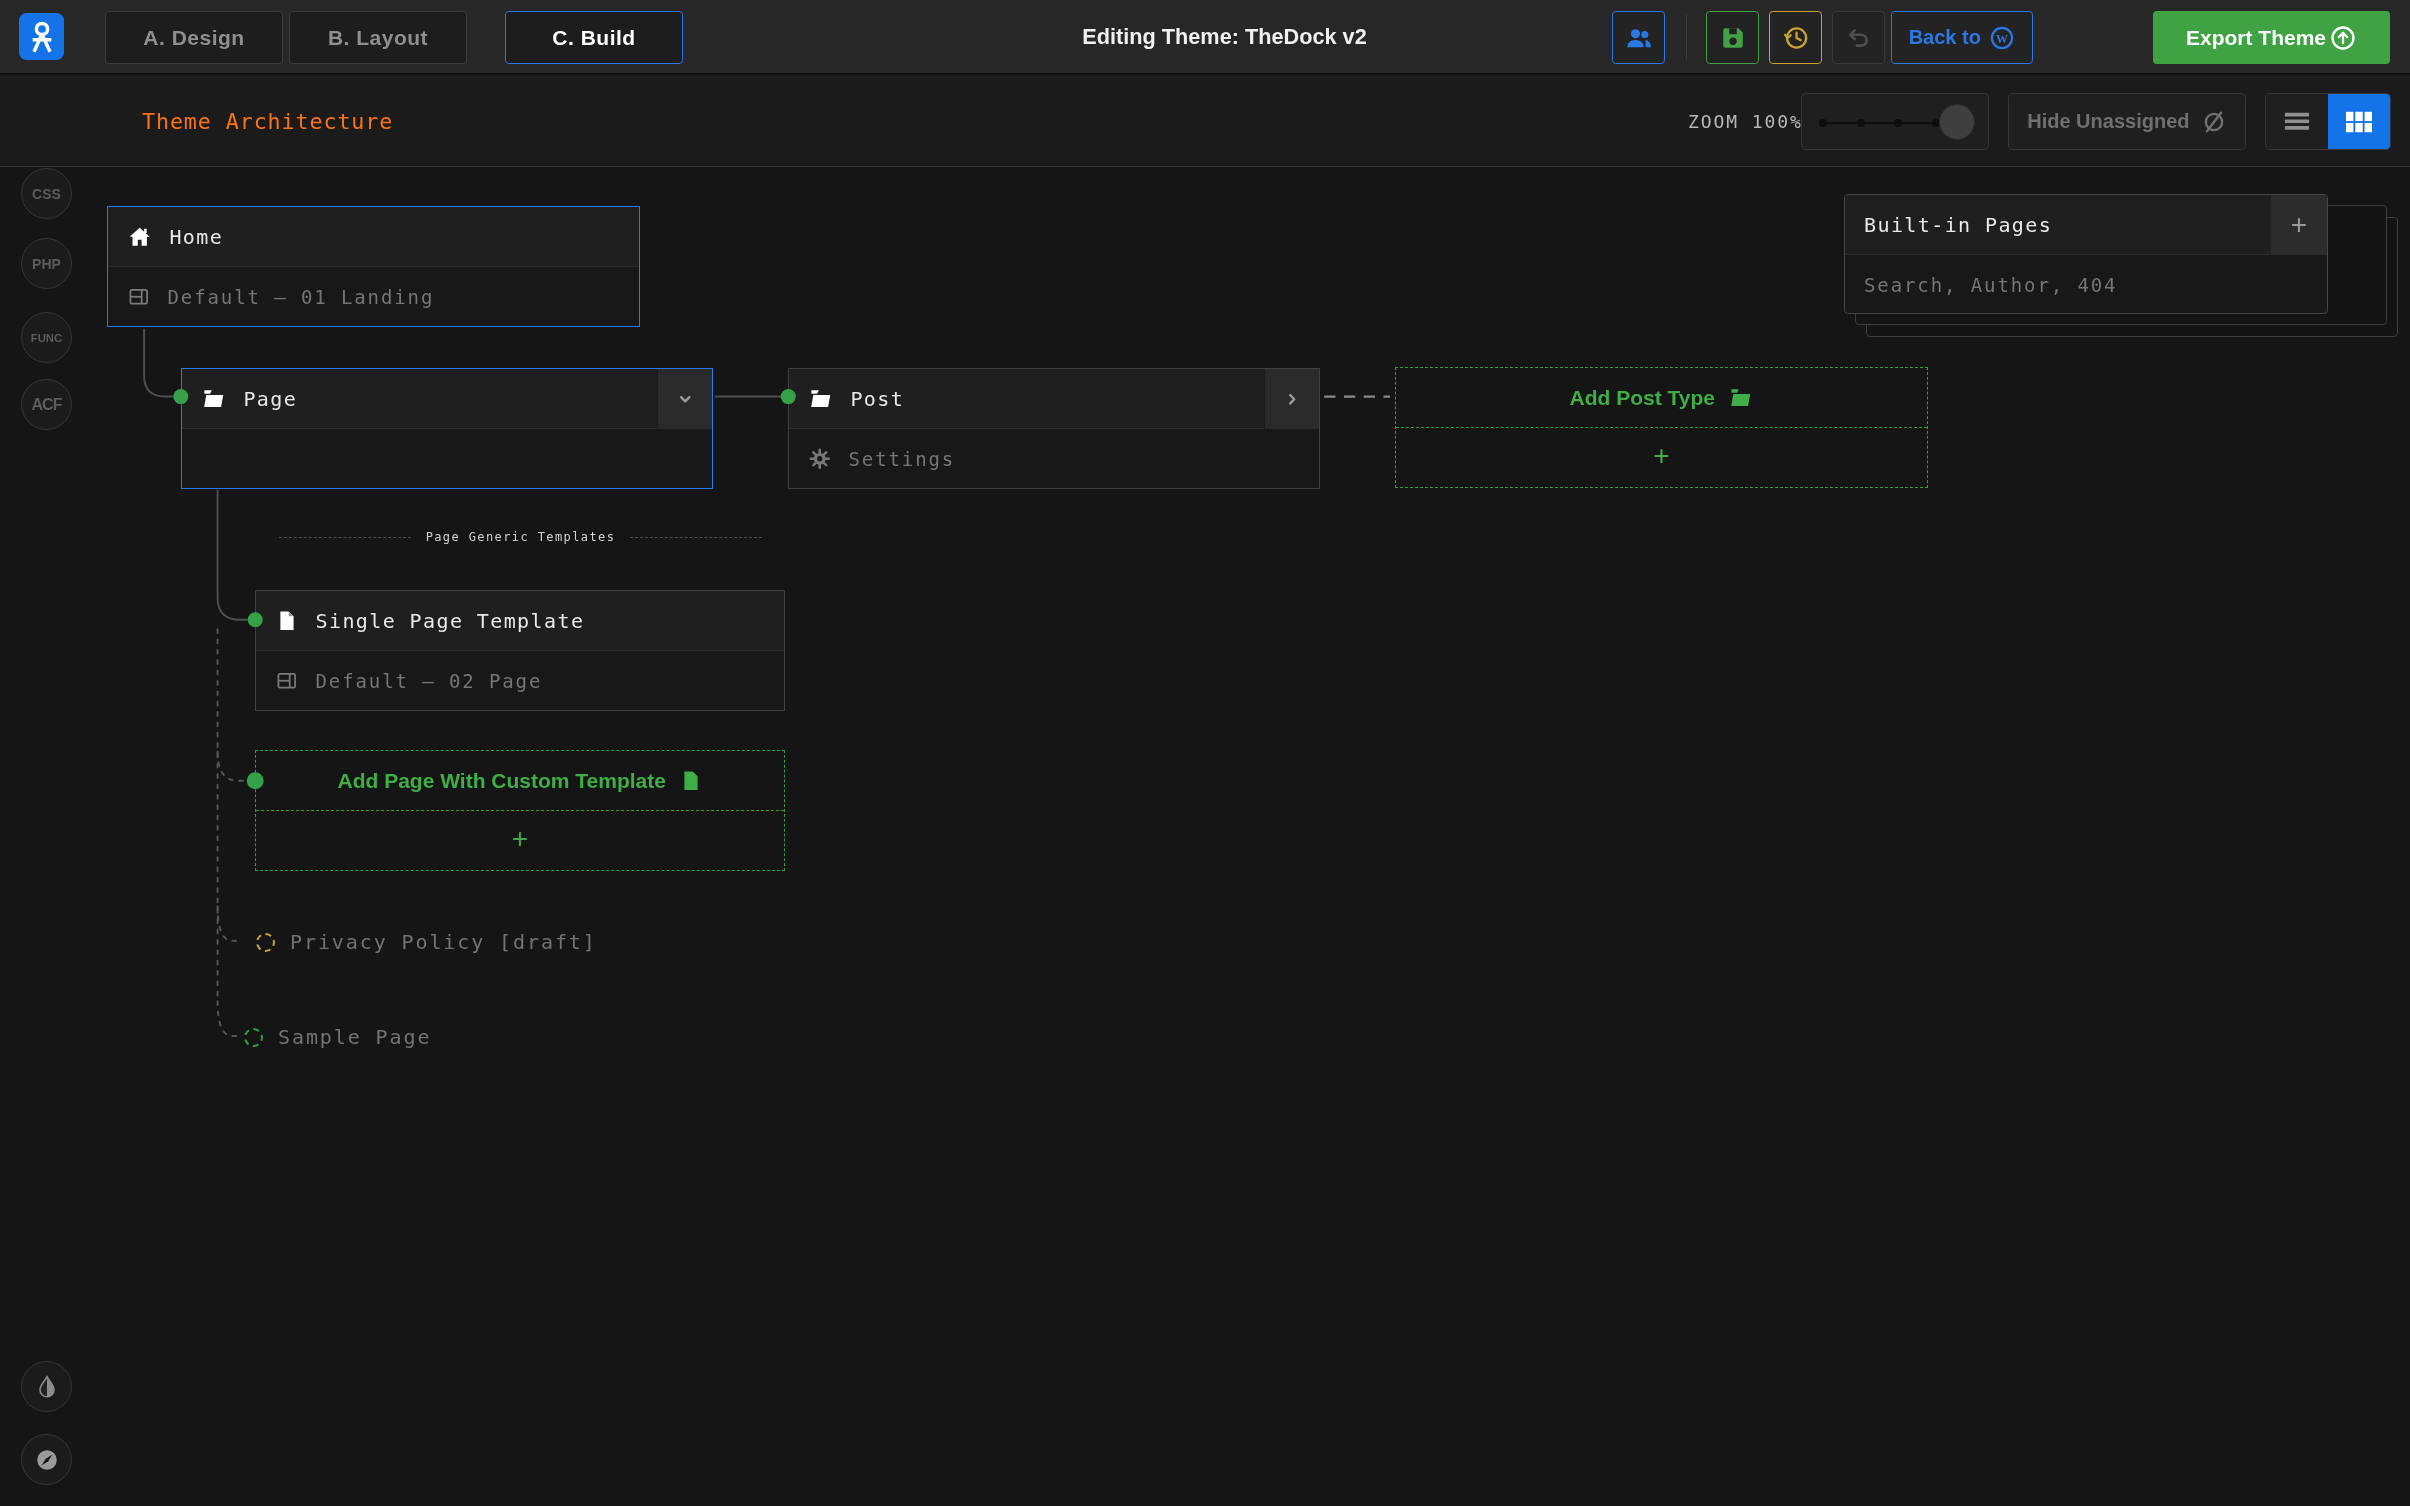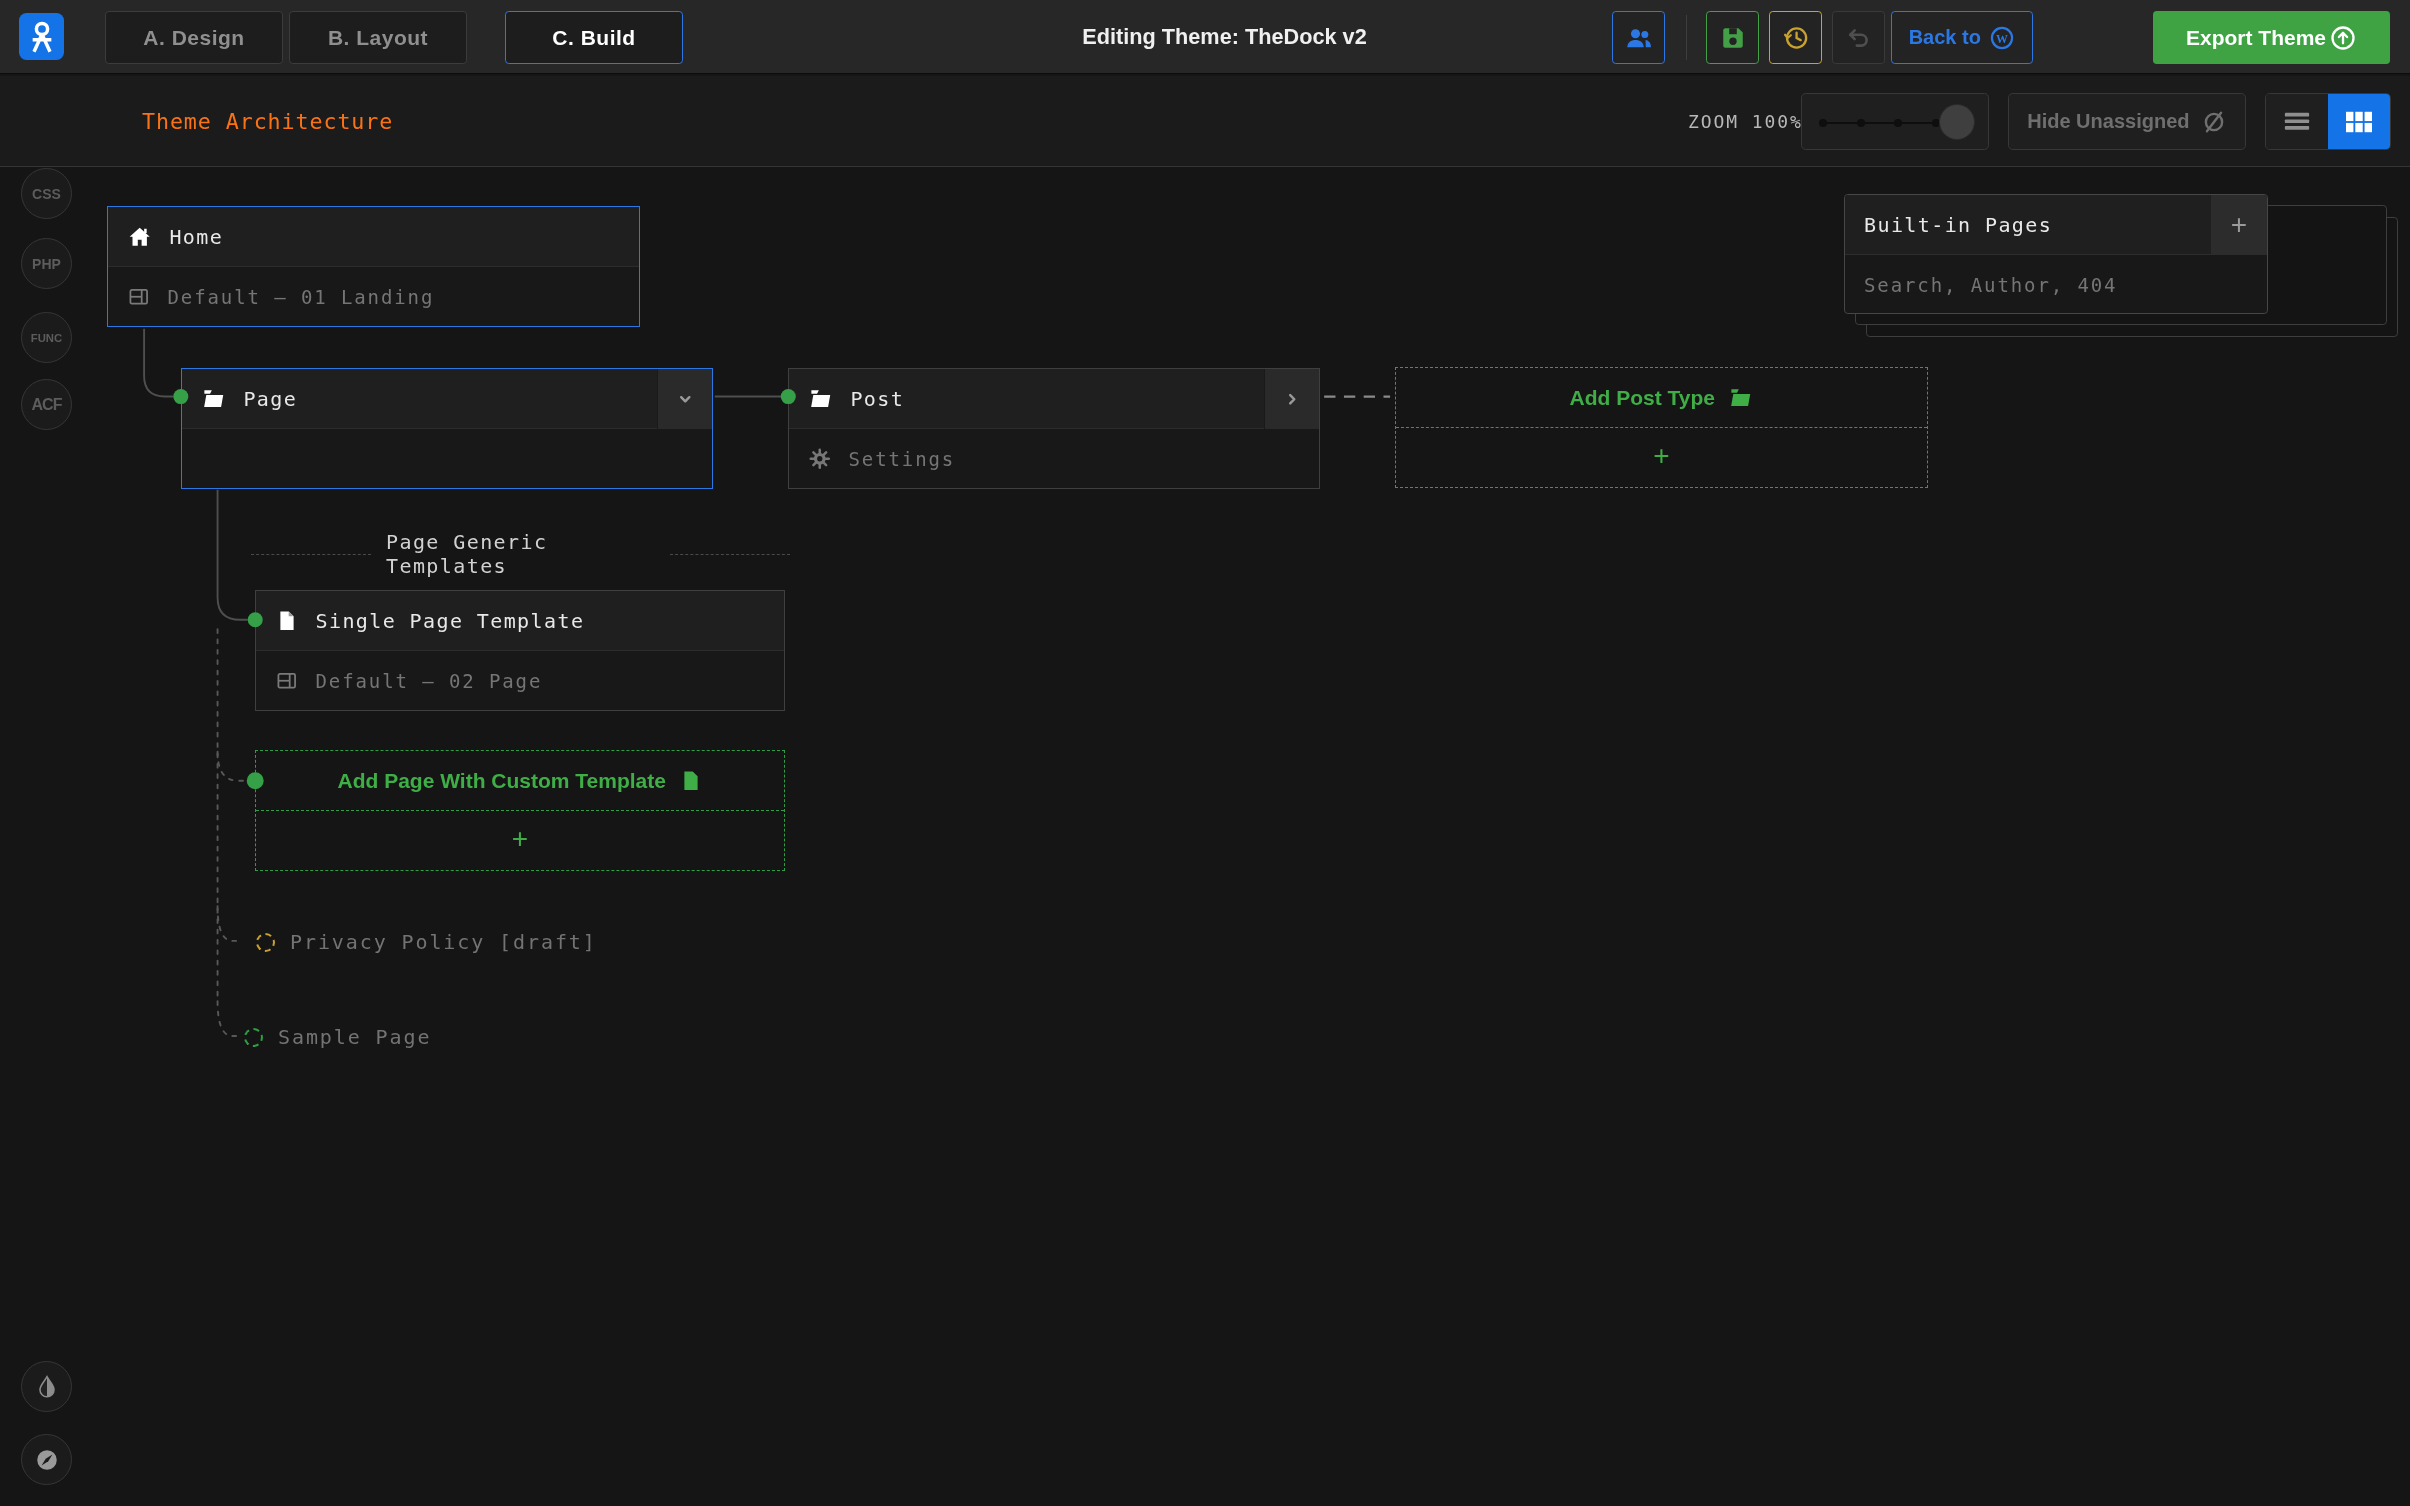--- a/index.html
+++ b/index.html
@@ -78,21 +78,21 @@
     justify-content:center; gap:13px; color:#3fae46; font-weight:bold; font-size:21px;text-align:right; }
   .dg-body { height:56px; display:flex; align-items:center; justify-content:center;
     color:#3fae46; font-size:28px; font-weight:normal; }
   .stack-card { position:absolute; border:0.9px solid #3e3e3e; border-radius:3.8px; background:#141414; z-index:2; }
   .builtin { border:0.9px solid #464646; border-radius:3.8px; overflow:hidden; }
   .builtin .node-header { border-bottom:0.9px solid #2c2c2c; }
   .plus-cell { position:absolute; right:0; top:0; width:56px; height:60px; background:#2c2c2c;
     display:flex; align-items:center; justify-content:center; color:#9a9a9a; font-size:28px; }
   .generic-label { position:absolute; z-index:4; display:flex; align-items:center; gap:15px; }
   .generic-dash { width:132px; border-top:1.9px dashed #4a4a4a; height:0; }
-  .generic-text { font-size:20px; color:#d2d2d2; letter-spacing:1.4px; }
+  .generic-text { font-size:12px; color:#d2d2d2; letter-spacing:1.4px; }
   .orphan { position:absolute; z-index:4; display:flex; align-items:center; gap:15px; }
   .orphan-label { font-size:20px; color:#737373; letter-spacing:1.9px; }
   .orphan-circle { width:19px; height:19px; border-radius:50%; }
   .orphan-circle.yellow { border:2.4px dashed #c9a22f; }
   .orphan-circle.green { border:2.4px dashed #2f9e44; }
   svg.connectors { position:absolute; left:0; top:0; z-index:5; pointer-events:none; }
 </style>
 </head>
 <body>
 
@@ -365,21 +365,21 @@
       </g>
     </svg>
   </div>
   <div class="dg-body">
     <span>+</span>
   </div>
 </div>
 
 <div class="stack-card" style="left:1866px; top:217px; width:532px; height:120px"></div>
 <div class="stack-card" style="left:1855px; top:205px; width:532px; height:120px"></div>
-<div class="node builtin" style="left:1844px; top:194px; width:424px; height:120px">
+<div class="node builtin" style="left:1844px; top:194px; width:484px; height:120px">
   <div class="node-header">
     <span class="node-title mono">Built-in Pages</span>
     <div class="plus-cell">
       <span>+</span>
     </div>
   </div>
   <div class="node-row">
     <span class="node-sub mono">Search, Author, 404</span>
   </div>
 </div>

